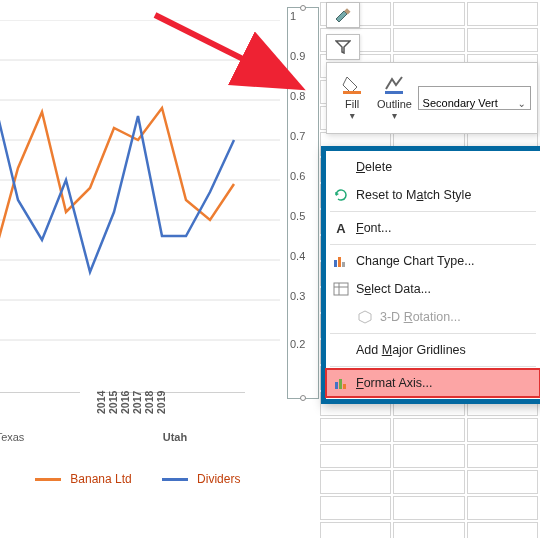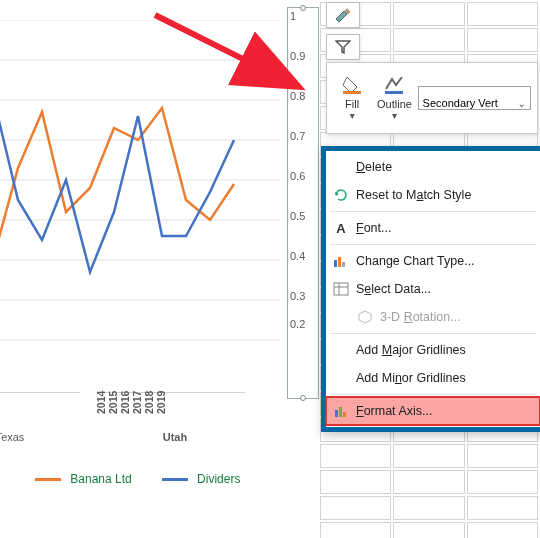--- a/index.html
+++ b/index.html
@@ -55,21 +55,21 @@
   }
   .xgroup { position: absolute; text-align: center; }
   .xgroup .years { display: flex; gap: 2px; border-top: 1px solid #d0d0d0; padding-top: 2px;}
   .xgroup .year { transform: rotate(-90deg); width: 10px; height: 28px; line-height: 10px; letter-spacing: 0;}
   .xgroup .state { margin-top: 8px; font-size: 11px; }
 
   .legend {
     position: absolute;
     left: 35px; top: 472px;
     display: flex; gap: 30px; align-items: center;
-    font-size: 12px; color: #15803d;
+    font-size: 12px; color: #c2410c;
   }
   .lswatch { display:inline-block; width: 26px; height: 3px; margin-right: 6px; vertical-align: middle; }
 
   .arrow {
     position: absolute; left: 150px; top: 10px;
     width: 160px; height: 90px;
   }
 
   .mini-toolbar {
     position: absolute;
@@ -289,21 +289,21 @@
   <div class="handle top"></div>
   <div class="handle bot"></div>
   <div class="tick" style="top:2px">1</div>
   <div class="tick" style="top:42px">0.9</div>
   <div class="tick" style="top:82px">0.8</div>
   <div class="tick" style="top:122px">0.7</div>
   <div class="tick" style="top:162px">0.6</div>
   <div class="tick" style="top:202px">0.5</div>
   <div class="tick" style="top:242px">0.4</div>
   <div class="tick" style="top:282px">0.3</div>
-  <div class="tick" style="top:310px">0.2</div>
+  <div class="tick" style="top:330px">0.2</div>
 </div>
 
 <div class="legend">
   <span>
     <span class="lswatch" style="background:#ed7d31"></span>
     <span>Banana Ltd</span>
   </span>
   <span>
     <span class="lswatch" style="background:#4472c4"></span>
     <span>Dividers</span>
@@ -404,23 +404,20 @@
       <svg width="16" height="14">
           <path d="M2 10 L8 13 L14 10 L14 4 L8 1 L2 4 Z" fill="none" stroke="#bbb"></path>
         </svg>
     </span>
     <span>3-D <span class="ul">R</span>otation...</span>
   </div>
   <div class="msep"></div>
   <div class="mitem">
     <span>Add <span class="ul">M</span>ajor Gridlines</span>
   </div>
-  <div class="mitem">
-    <span>Add Mi<span class="ul">n</span>or Gridlines</span>
-  </div>
   <div class="msep"></div>
   <div class="mitem highlight">
     <span class="mico">
       <svg width="16" height="14">
           <rect x="2" y="6" width="3" height="7" fill="#4472c4"></rect>
           <rect x="6" y="3" width="3" height="10" fill="#70ad47"></rect>
           <rect x="10" y="8" width="3" height="5" fill="#ed7d31"></rect>
         </svg>
     </span>
     <span><span class="ul">F</span>ormat Axis...</span>

